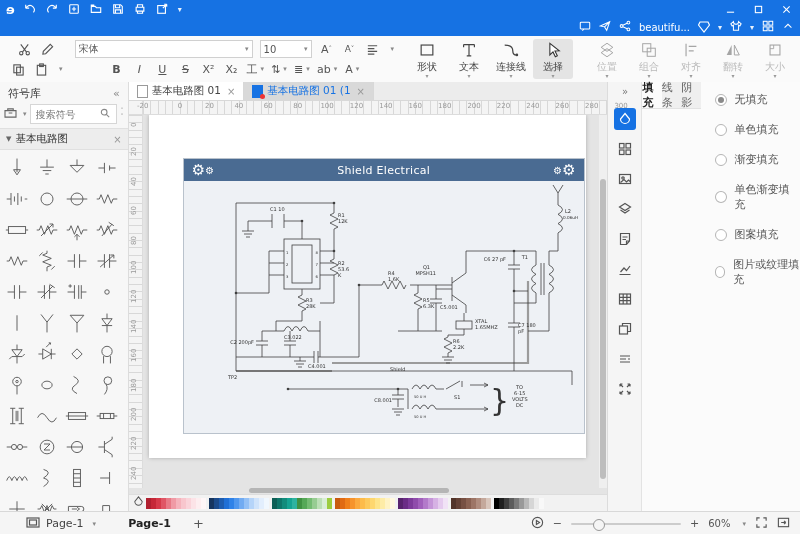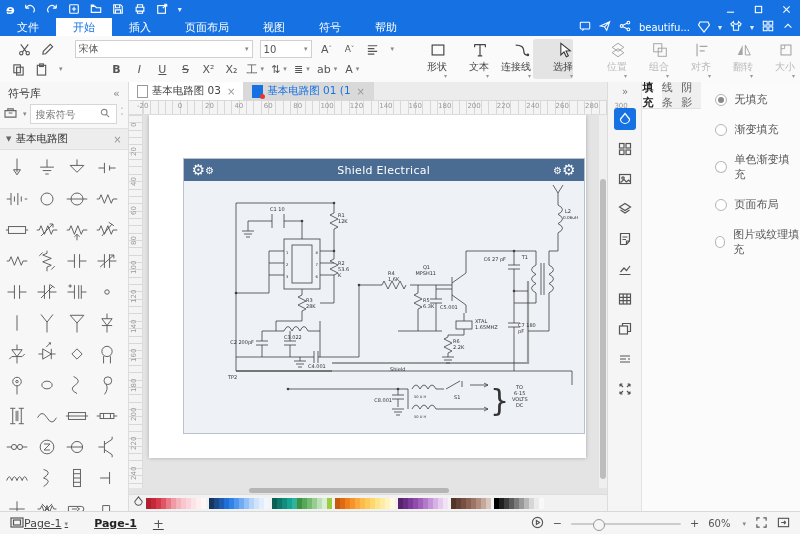--- a/index.html
+++ b/index.html
@@ -39,21 +39,21 @@
   .trow{display:flex;align-items:center;gap:7px;height:18px;}
   .sbtn{min-width:16px;height:16px;display:flex;align-items:center;justify-content:center;font-size:11px;color:#555;}
   .sbtn svg{width:13px;height:13px;}
   .sbtn svg *{stroke:#555;fill:none;stroke-width:1.2;}
   .combo{border:1px solid #d0d0d0;background:#fff;height:16px;display:flex;align-items:center;
          font-size:10px;color:#555;padding:0 3px;justify-content:space-between;}
   .combo .cv{overflow:hidden;white-space:nowrap;}
   .caret{font-size:7px;color:#888;margin-left:3px;}
   .fb{font-size:11px;color:#555;}
   .fb.b{font-weight:bold}.fb.i{font-style:italic}.fb.u{text-decoration:underline}.fb.s{text-decoration:line-through}
-  .bigbtn{width:40px;height:40px;display:flex;flex-direction:column;align-items:flex-end;justify-content:center;border-radius:3px;margin:0 1px;}
+  .bigbtn{width:40px;height:40px;display:flex;flex-direction:column;align-items:center;justify-content:center;border-radius:3px;margin:0 1px;}
   .bigbtn svg{width:18px;height:18px;}
   .bigbtn .bigl{font-size:10px;color:#444;margin-top:1px;}
   .bigbtn .bcaret{font-size:6px;color:#999;line-height:4px;}
   .bigbtn.active{background:#e4e4e4;}
   .bigbtn.disabled .bigl{color:#b9b9b9;}
   
   .main{position:absolute;left:0;top:82px;width:800px;height:429px;display:flex;}
   
   .sidebar{width:128px;background:#f7f7f7;border-right:1px solid #dcdcdc;display:flex;flex-direction:column;overflow:hidden;}
   .sb-head{height:22px;display:flex;align-items:center;justify-content:space-between;padding:0 8px;font-size:11px;color:#333;}
@@ -127,21 +127,21 @@
   #rp-tabs{display:flex;height:26px;background:#efefef;border-bottom:1px solid #e2e2e2;}
   .rp-tab{flex:1;display:flex;align-items:center;justify-content:center;font-size:11px;color:#666;}
   .rp-tab.active{background:#fbfbfb;color:#222;font-weight:bold;}
   #fill-options{padding:10px 0 0 14px;display:flex;flex-direction:column;gap:15px;}
   .fill-opt{display:flex;align-items:center;gap:8px;font-size:11px;color:#555;}
   .radio{width:10px;height:10px;border:1px solid #b5b5b5;border-radius:50%;background:#fff;position:relative;}
   .radio.sel::after{content:"";position:absolute;left:2px;top:2px;width:6px;height:6px;border-radius:50%;background:#8a8a8a;}
   
   .statusbar{position:absolute;left:0;top:511px;width:800px;height:23px;background:#f5f5f5;border-top:1px solid #d8d8d8;
              display:flex;align-items:center;font-size:11px;color:#444;}
-  .st-left{display:flex;align-items:center;padding-left:10px;text-decoration:underline;}
+  .st-left{display:flex;align-items:center;gap:6px;padding-left:26px;}
   .st-ico svg{width:14px;height:11px;}
   .st-ico svg *{stroke:#555;fill:none;stroke-width:1.2;}
   .pgtab{font-weight:bold;margin-left:26px;color:#222;}
   .st-plus{margin-left:16px;color:#555;font-size:13px;}
   .st-right{position:absolute;right:10px;display:flex;align-items:center;gap:9px;color:#555;}
   .st-right svg{width:13px;height:13px;}
   .st-right svg *{stroke:#555;fill:none;stroke-width:1.2;}
   .slider{width:110px;height:2px;background:#ccc;border-radius:1px;position:relative;}
   .knob{position:absolute;left:22px;top:-4px;width:10px;height:10px;border-radius:50%;background:#f5f5f5;border:1px solid #999;}
   .zoomv{font-size:10px;}
@@ -206,29 +206,20 @@
         </span>
       <span class="winbtn">
           <svg viewBox="0 0 10 10">
             <path d="M1.5,1.5 L8.5,8.5 M8.5,1.5 L1.5,8.5"></path>
           </svg>
         </span>
     </div>
   </div>
 
   <div class="menubar">
-    <div id="menu-items">
-        <div class="menu-item">文件</div>
-        <div class="menu-item active">开始</div>
-        <div class="menu-item">插入</div>
-        <div class="menu-item">页面布局</div>
-        <div class="menu-item">视图</div>
-        <div class="menu-item">符号</div>
-        <div class="menu-item">帮助</div>
-      </div>
     <div class="menu-right">
       <span><svg viewBox="0 0 14 14">
             <rect x="1.5" y="2.5" width="11" height="8" rx="1"></rect>
             <path d="M4,12.5 L5.5,10.5"></path>
           </svg></span>
       <span><svg viewBox="0 0 14 14">
             <path d="M1.5,7 L12.5,2 L9,12 L6.5,8 Z M6.5,8 L12.5,2"></path>
           </svg></span>
       <span><svg viewBox="0 0 14 14">
             <circle cx="3" cy="7" r="1.6"></circle>
@@ -689,21 +680,21 @@
               <path d="M3,18 H9 V10 H17 V18 H25"></path>
             </svg>
           </div>
         </div>
     </div>
 
     <div class="center">
       <div class="tabbar" id="doc-tabs">
           <div class="doc-tab">
             <span class="doc-ico"></span>
-            <span class="doc-label">基本电路图 03</span>
+            <span class="doc-label">基本电路图 01</span>
             <span class="doc-close">×</span>
           </div>
           <div class="doc-tab active">
             <span class="doc-ico">
               <span class="reddot"></span>
             </span>
             <span class="doc-label">基本电路图 01 (1</span>
             <span class="doc-close">×</span>
           </div>
         </div>
@@ -1022,29 +1013,33 @@
             <div class="rp-tab">线条</div>
             <div class="rp-tab">阴影</div>
           </div>
         <div id="fill-options">
             <div class="fill-opt">
               <span class="radio sel"></span>
               <span class="fl">无填充</span>
             </div>
             <div class="fill-opt">
               <span class="radio"></span>
+              <span class="fl">单色填充</span>
+            </div>
+            <div class="fill-opt">
+              <span class="radio"></span>
               <span class="fl">渐变填充</span>
             </div>
             <div class="fill-opt">
               <span class="radio"></span>
               <span class="fl">单色渐变填充</span>
             </div>
             <div class="fill-opt">
               <span class="radio"></span>
-              <span class="fl">页面布局</span>
+              <span class="fl">图案填充</span>
             </div>
             <div class="fill-opt">
               <span class="radio"></span>
               <span class="fl">图片或纹理填充</span>
             </div>
           </div>
       </div>
     </div>
   </div>
 

